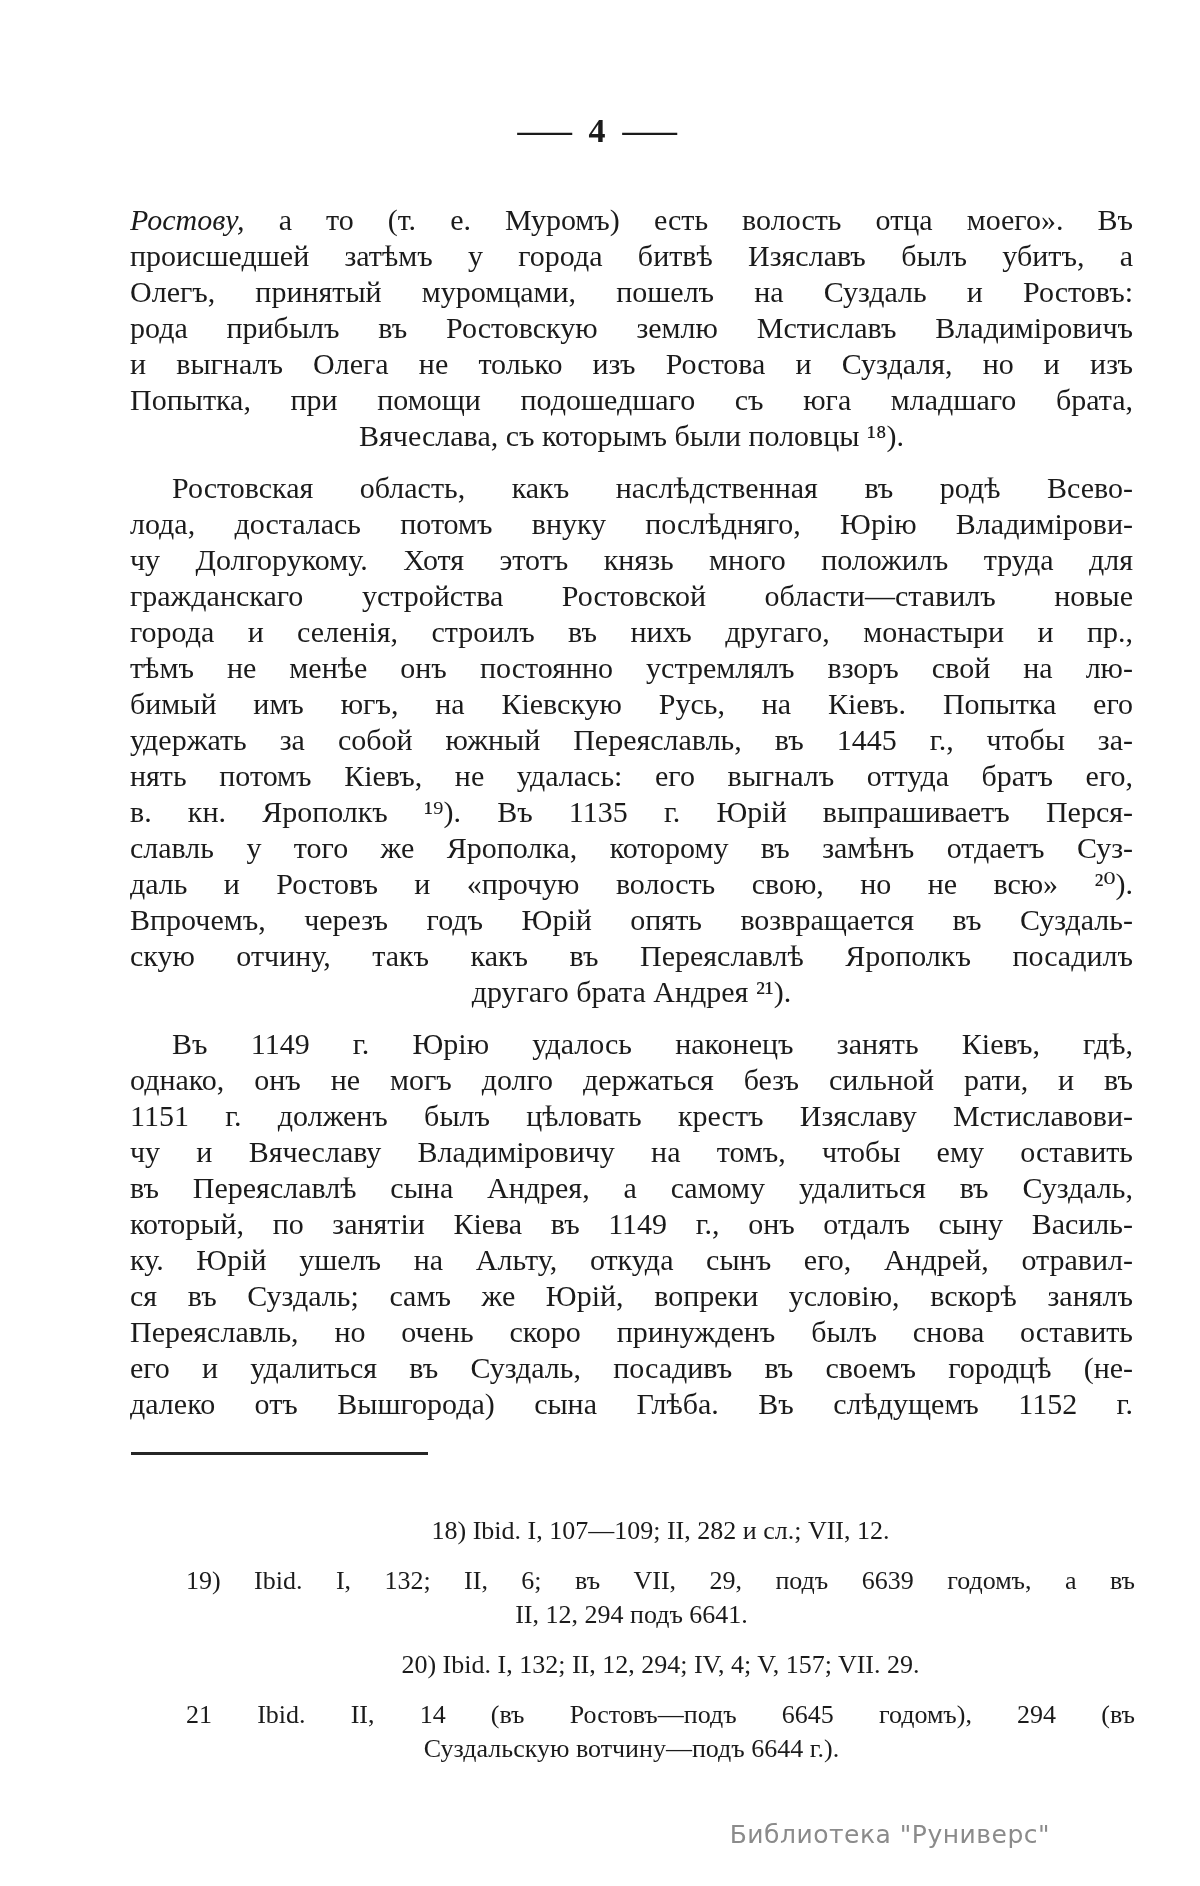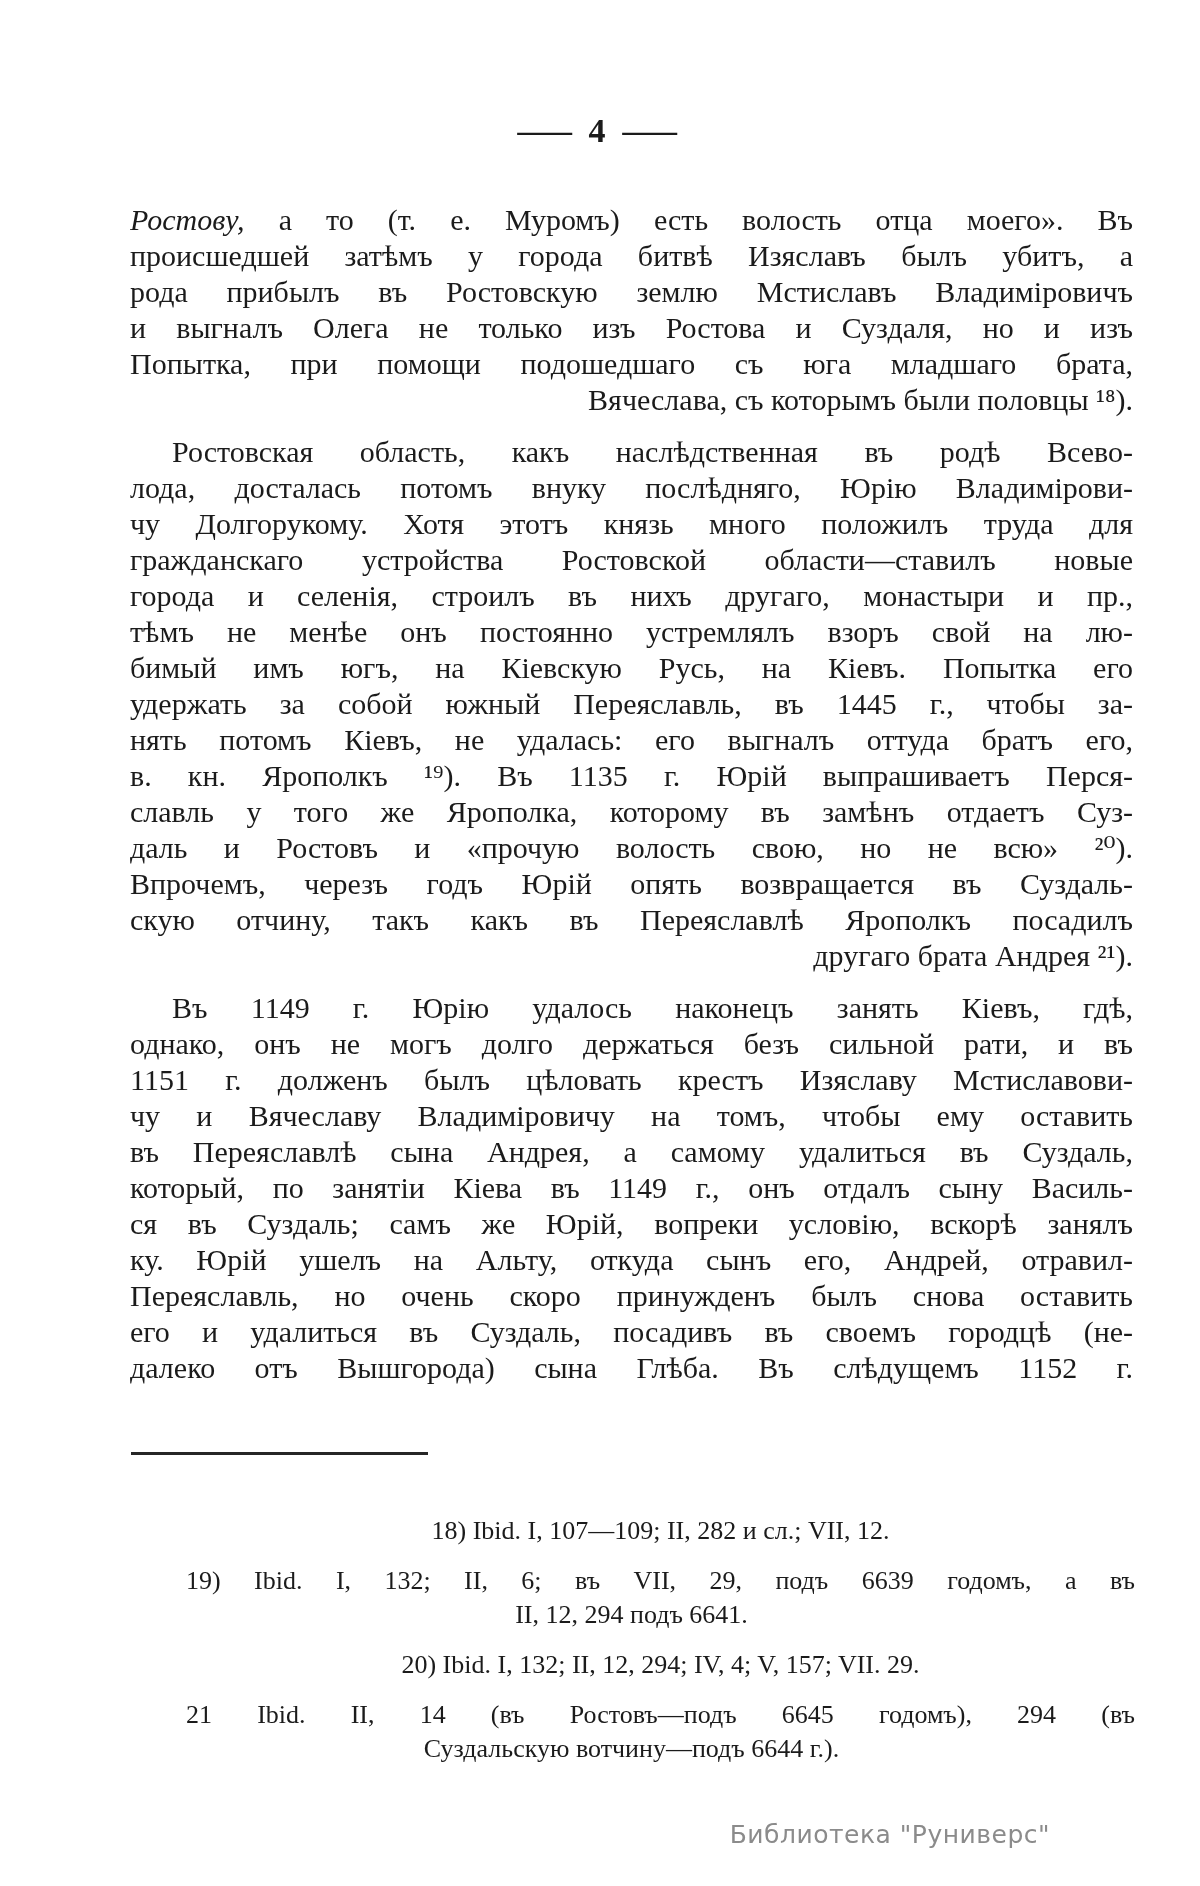--- a/index.html
+++ b/index.html
@@ -16,21 +16,21 @@
     position:absolute;left:130px;top:112px;width:935px;
     text-align:center;font-size:34px;font-weight:600;
     letter-spacing:1px;white-space:nowrap;
   }
   .page-header .dash{display:inline-block;transform:scaleX(1.6);margin:0 26px;}
   .body-text{
     position:absolute;left:130px;top:202px;width:1003px;
     font-size:30px;line-height:36px;
     white-space:normal;
   }
-  .body-text .line{height:36px;overflow:hidden;text-align:right;}
+  .body-text .line{height:36px;overflow:hidden;text-align:center;}
   .line.just{text-align:justify;text-align-last:justify;}
   .line.ind{padding-left:42px;margin-top:16px;}
   .line em{font-style:italic;}
   .footnote-rule{
     position:absolute;left:131px;top:1452px;width:297px;height:3px;
     background:#262626;
   }
   .footnotes{
     position:absolute;left:128px;top:1498px;width:1007px;
     font-size:26px;line-height:34px;
@@ -51,20 +51,21 @@
 
 <div class="page">
 
   <div class="page-header">
     <span class="dash">—</span><span>4</span><span class="dash">—</span>
   </div>
 
   <div class="body-text">
       <div class="line just"><em>Ростову,</em> а то (т. е. Муромъ) есть волость отца моего». Въ</div>
       <div class="line just">происшедшей затѣмъ у города битвѣ Изяславъ былъ убитъ, а</div>
+      <div class="line just">Олегъ, принятый муромцами, пошелъ на Суздаль и Ростовъ:</div>
       <div class="line just">рода прибылъ въ Ростовскую землю Мстиславъ Владиміровичъ</div>
       <div class="line just">и выгналъ Олега не только изъ Ростова и Суздаля, но и изъ</div>
       <div class="line just">Попытка, при помощи подошедшаго съ юга младшаго брата,</div>
       <div class="line">Вячеслава, съ которымъ были половцы ¹⁸).</div>
       <div class="line just ind">Ростовская область, какъ наслѣдственная въ родѣ Всево-</div>
       <div class="line just">лода, досталась потомъ внуку послѣдняго, Юрію Владимірови-</div>
       <div class="line just">чу Долгорукому. Хотя этотъ князь много положилъ труда для</div>
       <div class="line just">гражданскаго устройства Ростовской области—ставилъ новые</div>
       <div class="line just">города и селенія, строилъ въ нихъ другаго, монастыри и пр.,</div>
       <div class="line just">тѣмъ не менѣе онъ постоянно устремлялъ взоръ свой на лю-</div>
@@ -76,22 +77,22 @@
       <div class="line just">даль и Ростовъ и «прочую волость свою, но не всю» ²⁰).</div>
       <div class="line just">Впрочемъ, черезъ годъ Юрій опять возвращается въ Суздаль-</div>
       <div class="line just">скую отчину, такъ какъ въ Переяславлѣ Ярополкъ посадилъ</div>
       <div class="line">другаго брата Андрея ²¹).</div>
       <div class="line just ind">Въ 1149 г. Юрію удалось наконецъ занять Кіевъ, гдѣ,</div>
       <div class="line just">однако, онъ не могъ долго держаться безъ сильной рати, и въ</div>
       <div class="line just">1151 г. долженъ былъ цѣловать крестъ Изяславу Мстиславови-</div>
       <div class="line just">чу и Вячеславу Владиміровичу на томъ, чтобы ему оставить</div>
       <div class="line just">въ Переяславлѣ сына Андрея, а самому удалиться въ Суздаль,</div>
       <div class="line just">который, по занятіи Кіева въ 1149 г., онъ отдалъ сыну Василь-</div>
+      <div class="line just">ку. Юрій ушелъ на Альту, откуда сынъ его, Андрей, отравил-</div>
       <div class="line just">ся въ Суздаль; самъ же Юрій, вопреки условію, вскорѣ занялъ</div>
-      <div class="line just">ку. Юрій ушелъ на Альту, откуда сынъ его, Андрей, отравил-</div>
       <div class="line just">Переяславль, но очень скоро принужденъ былъ снова оставить</div>
       <div class="line just">его и удалиться въ Суздаль, посадивъ въ своемъ городцѣ (не-</div>
       <div class="line just">далеко отъ Вышгорода) сына Глѣба. Въ слѣдущемъ 1152 г.</div>
     </div>
 
   <div class="footnote-rule"></div>
 
   <div class="footnotes">
       <div class="line ind">18) Ibid. I, 107—109; II, 282 и сл.; VII, 12.</div>
       <div class="line just ind">19) Ibid. I, 132; II, 6; въ VII, 29, подъ 6639 годомъ, а въ</div>

